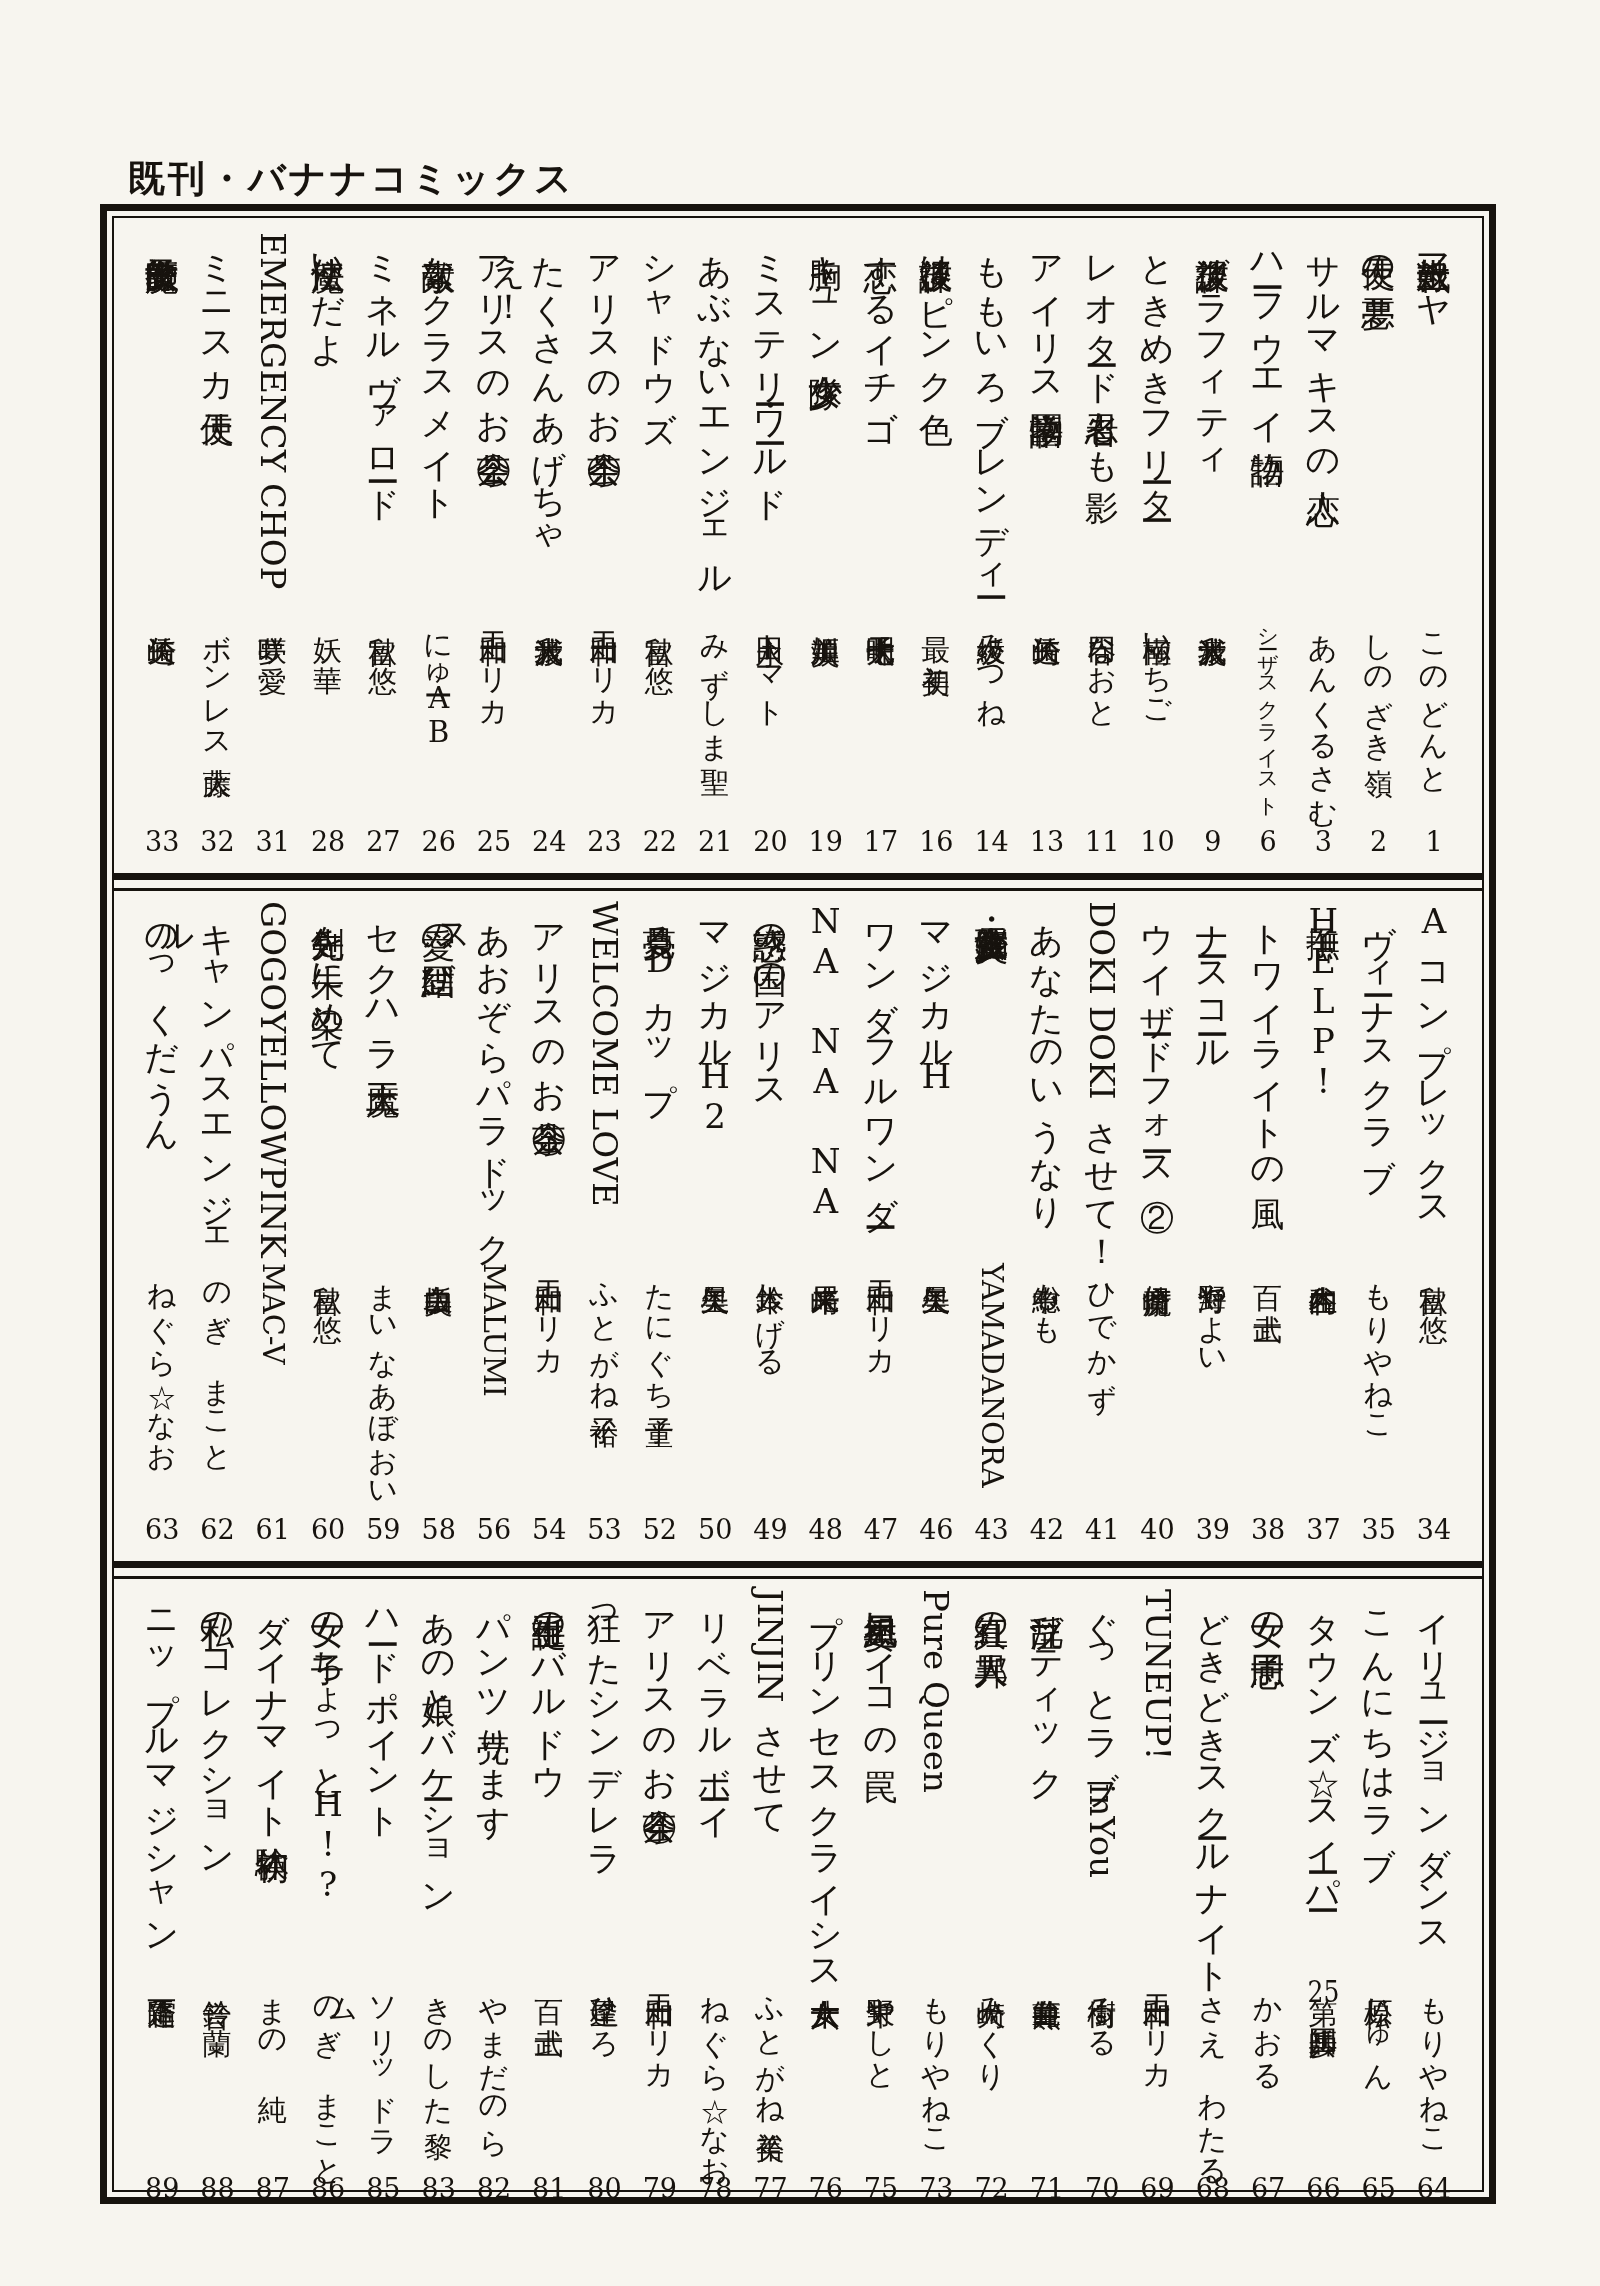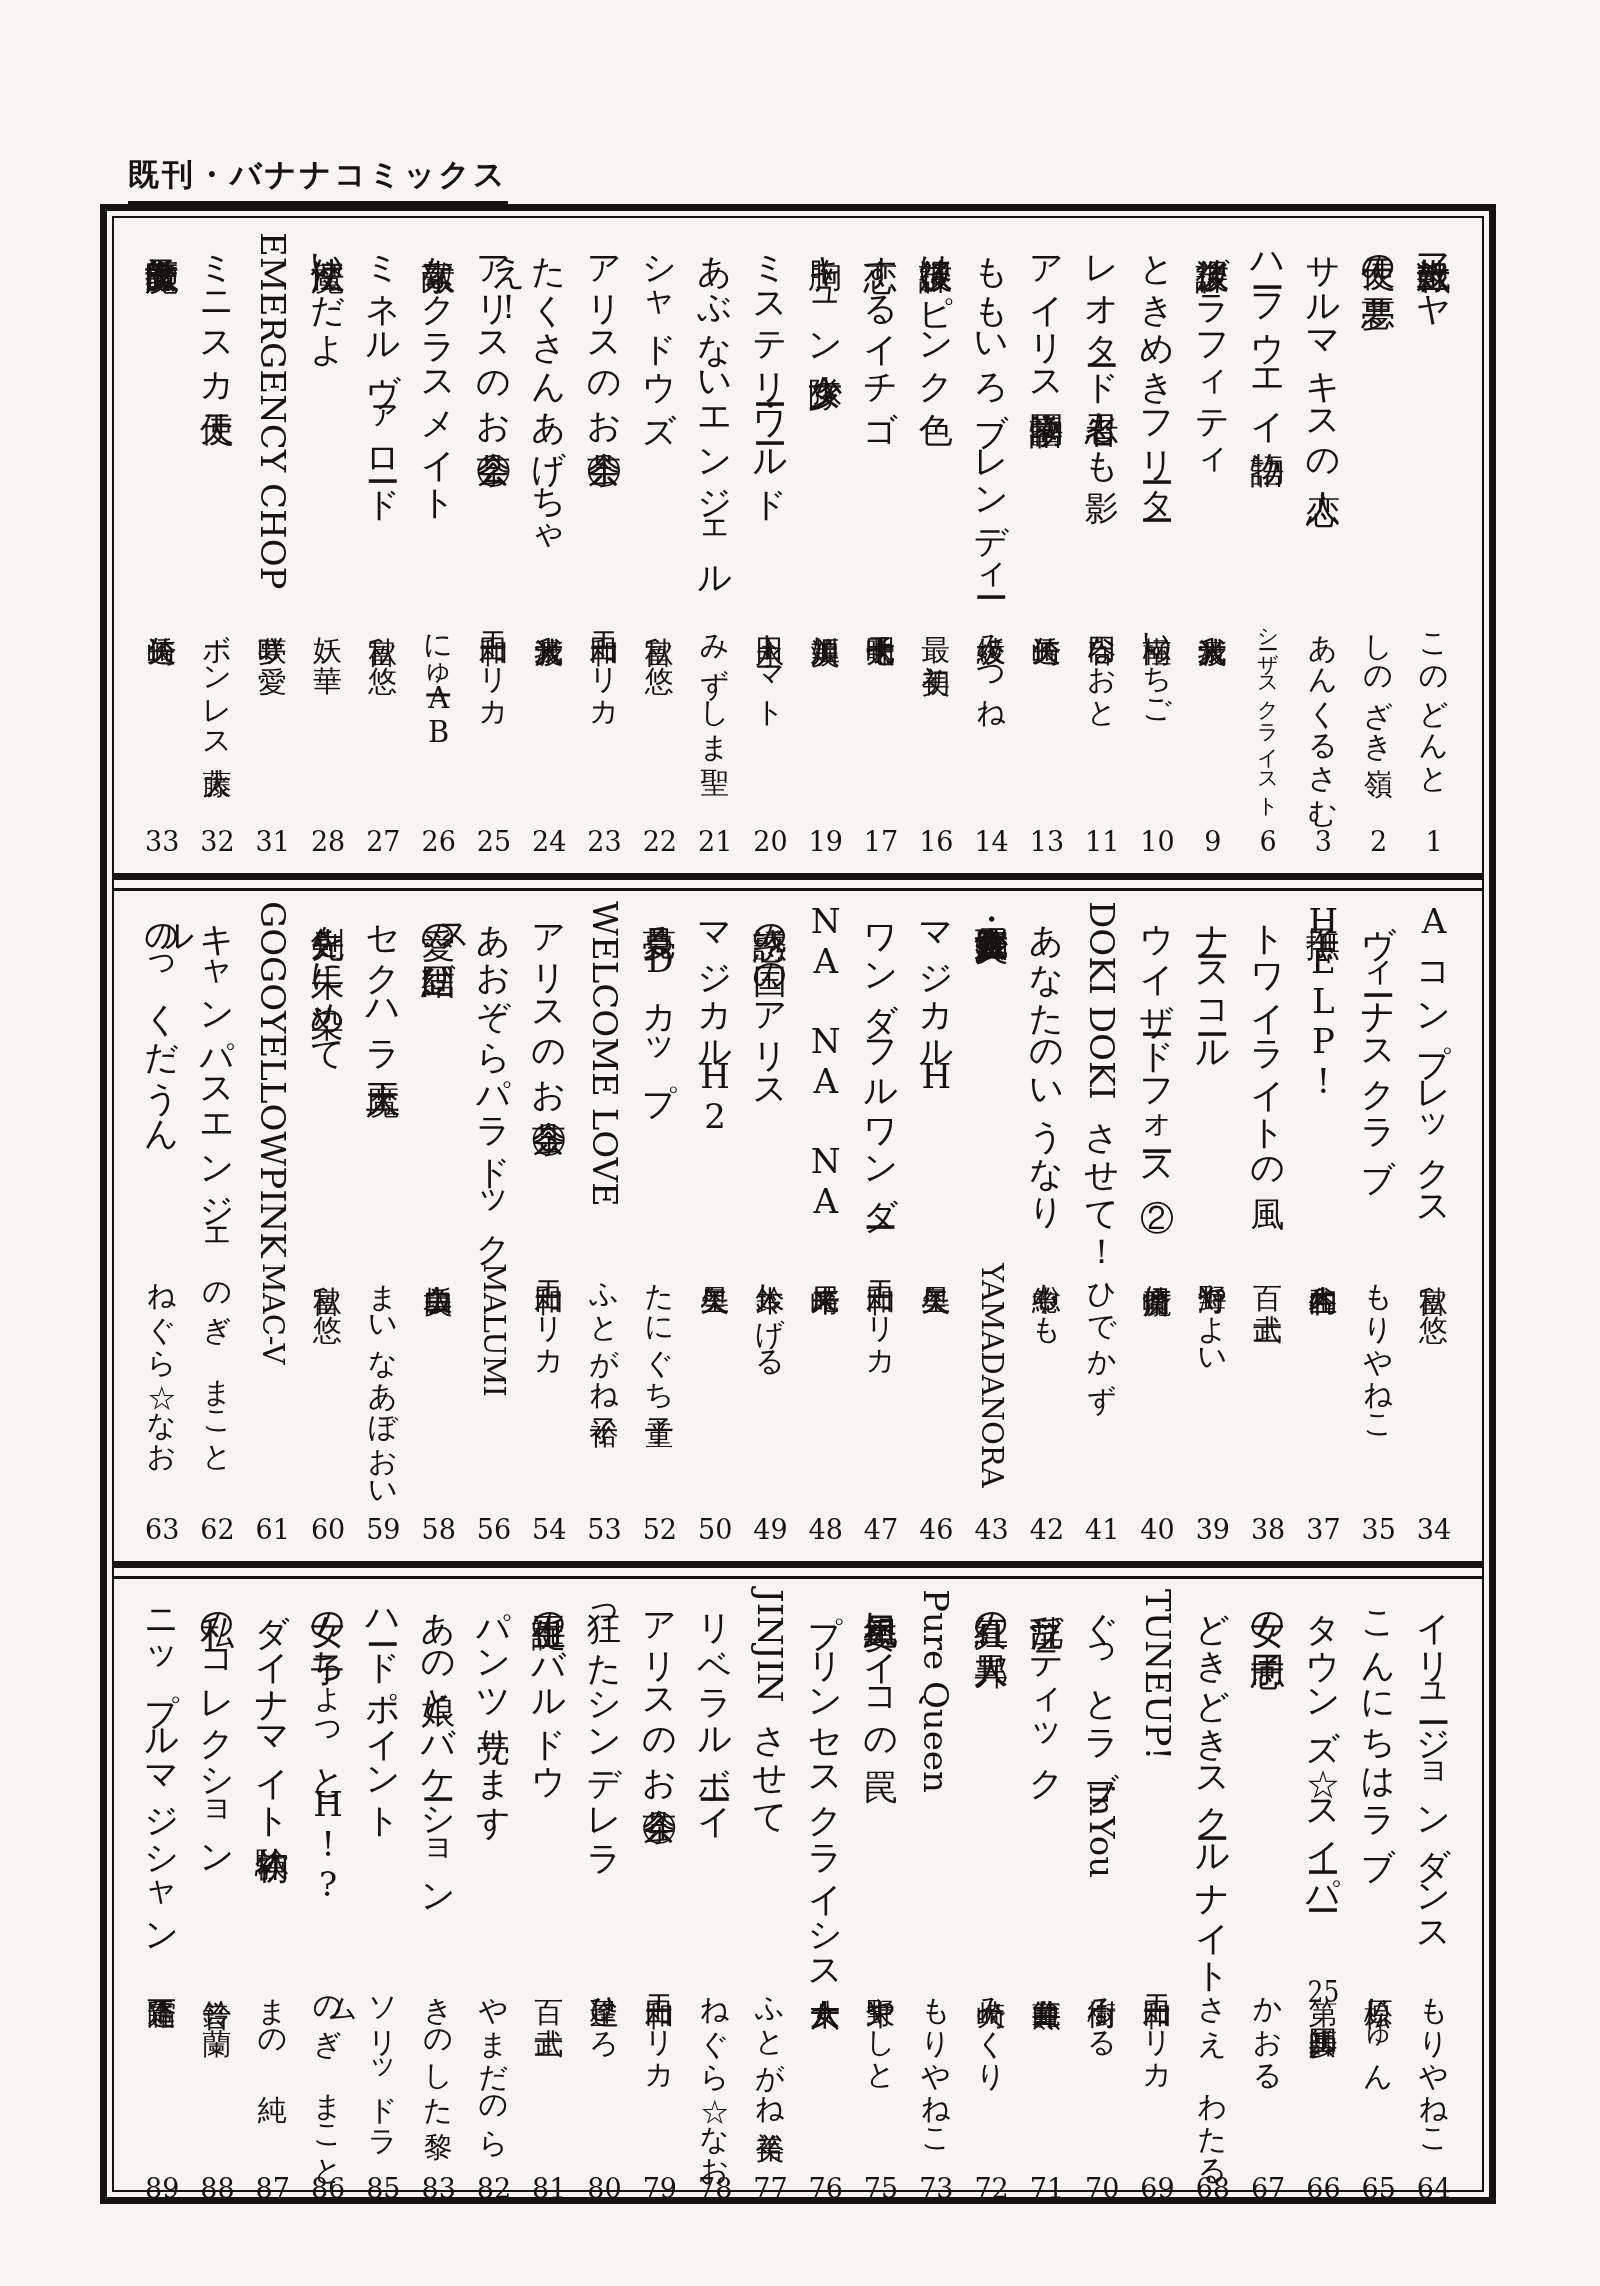--- a/index.html
+++ b/index.html
@@ -5,21 +5,21 @@
   html,body{margin:0;padding:0;}
   body{
     width:1600px;height:2286px;position:relative;
     background:#f7f5ef;color:#17130e;
     font-family:"DejaVu Serif","Liberation Serif",serif;
     overflow:hidden;
   }
   .page-header{
     position:absolute;left:128px;top:154px;
     font-family:"DejaVu Sans","Liberation Sans",sans-serif;
-    font-weight:bold;font-size:31px;letter-spacing:3px;
+    font-weight:bold;font-size:37px;letter-spacing:3px;
     border-bottom:4px solid #17130e;padding-bottom:5px;
   }
   .box{
     position:absolute;left:100px;top:204px;width:1396px;height:2000px;
     box-sizing:border-box;border:7px solid #17130e;padding:5px;
     background:#f7f5ef;
   }
   .box-inner{
     box-sizing:border-box;width:100%;height:100%;
     border:2px solid #17130e;

